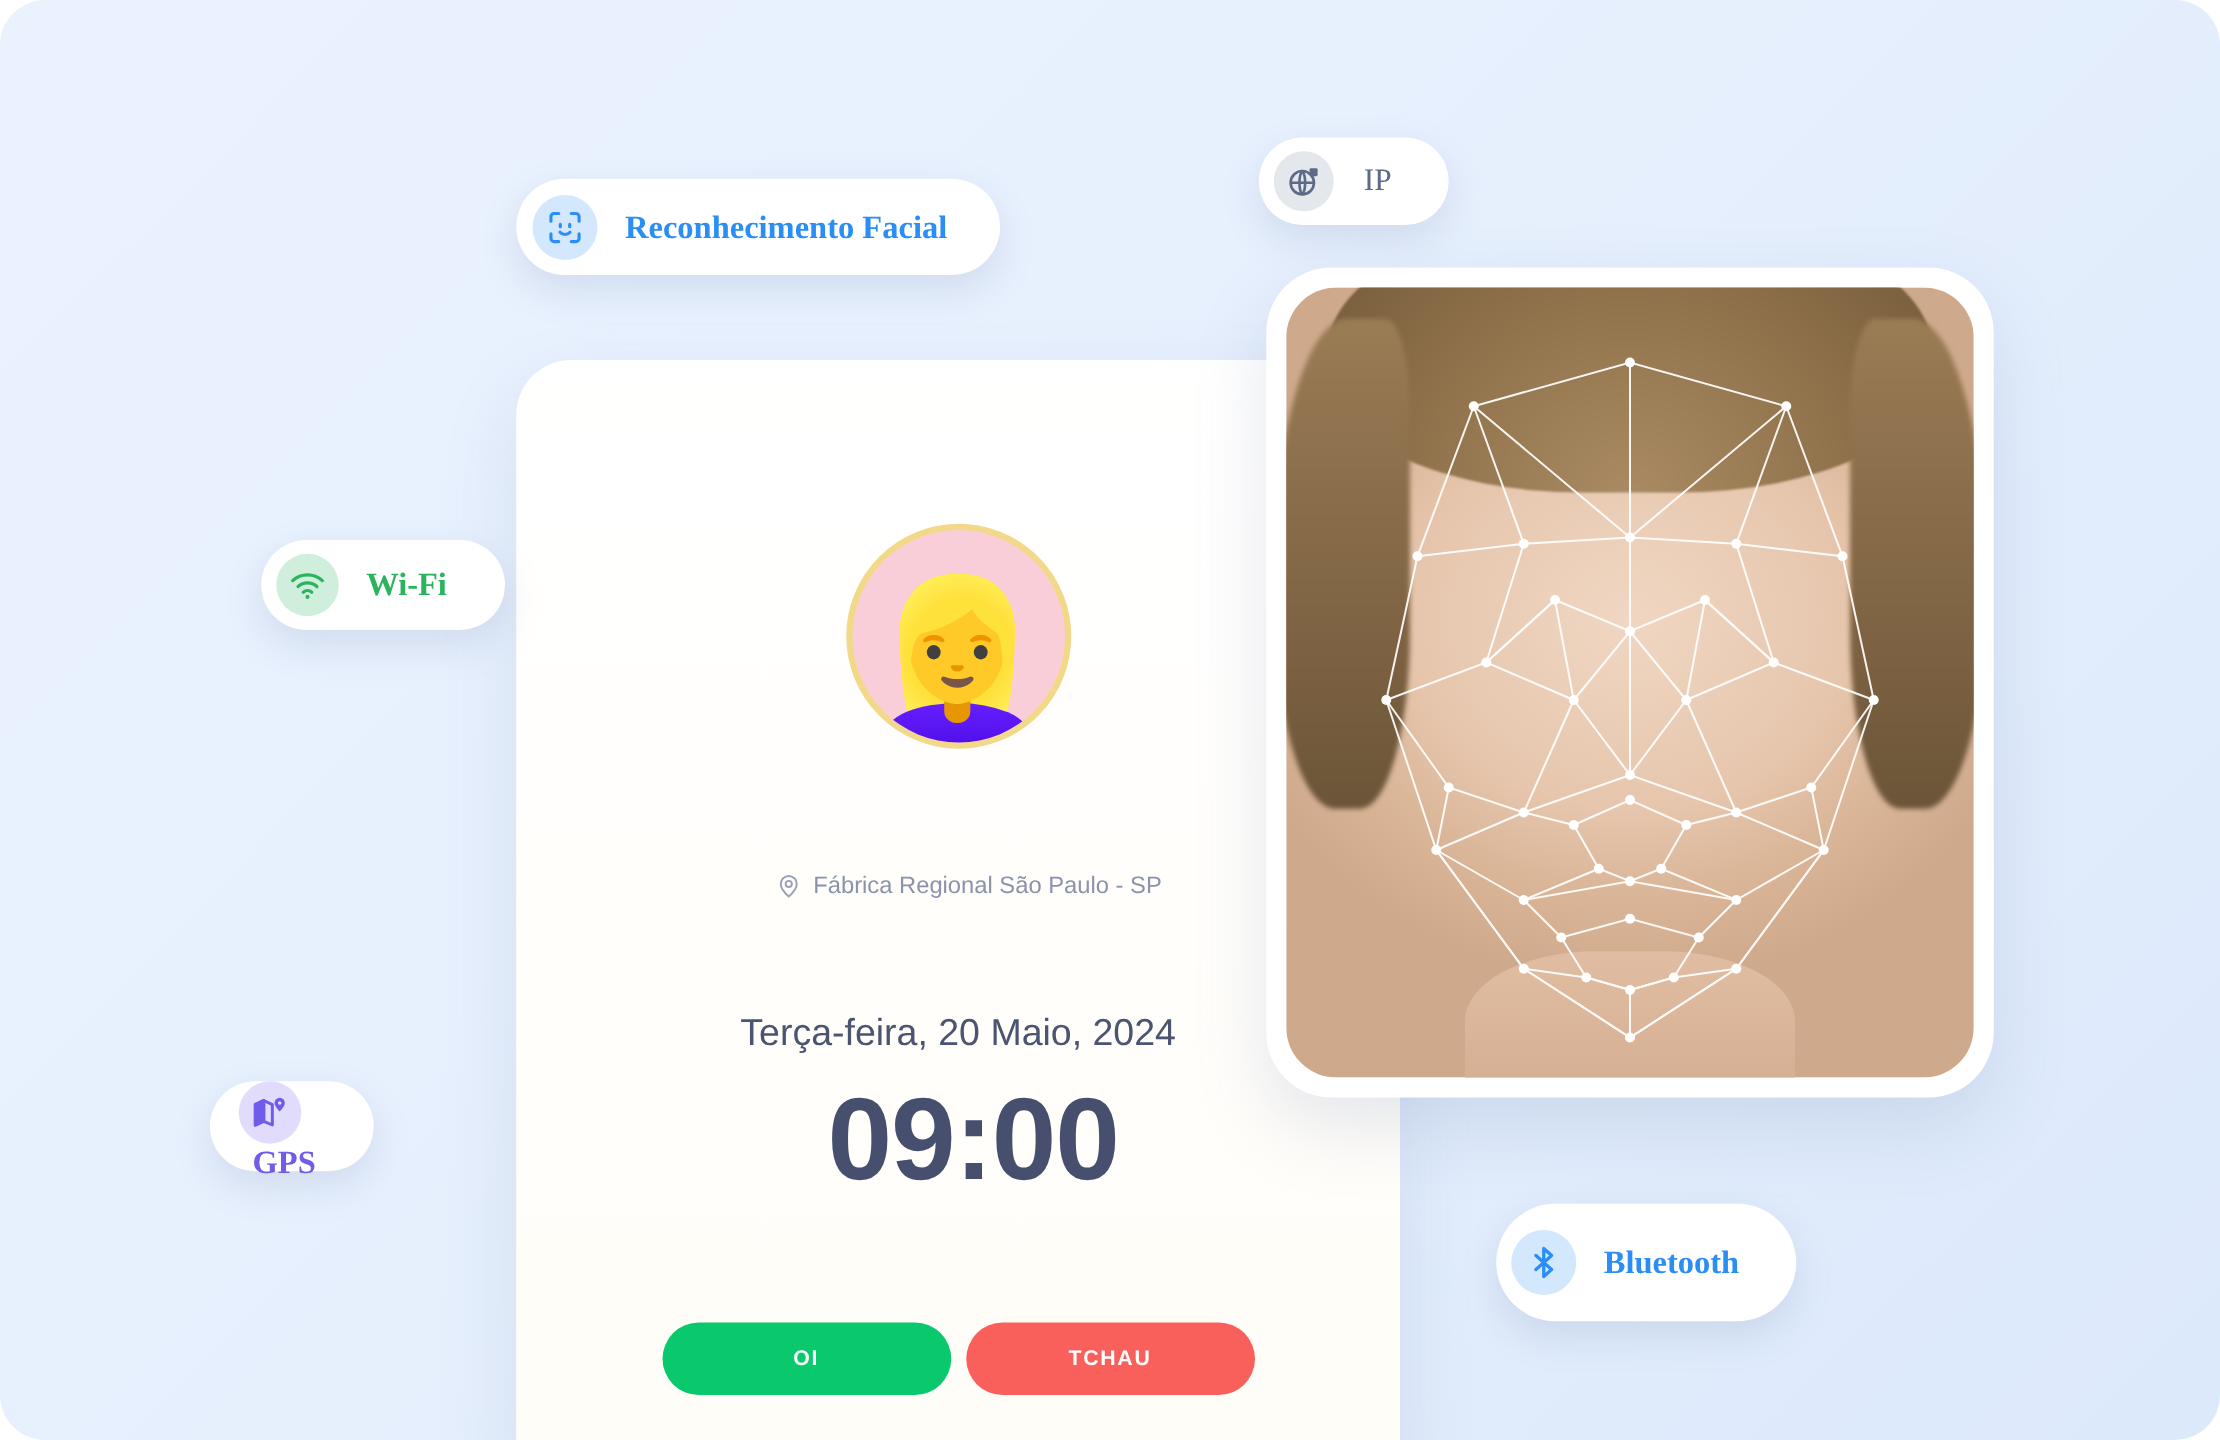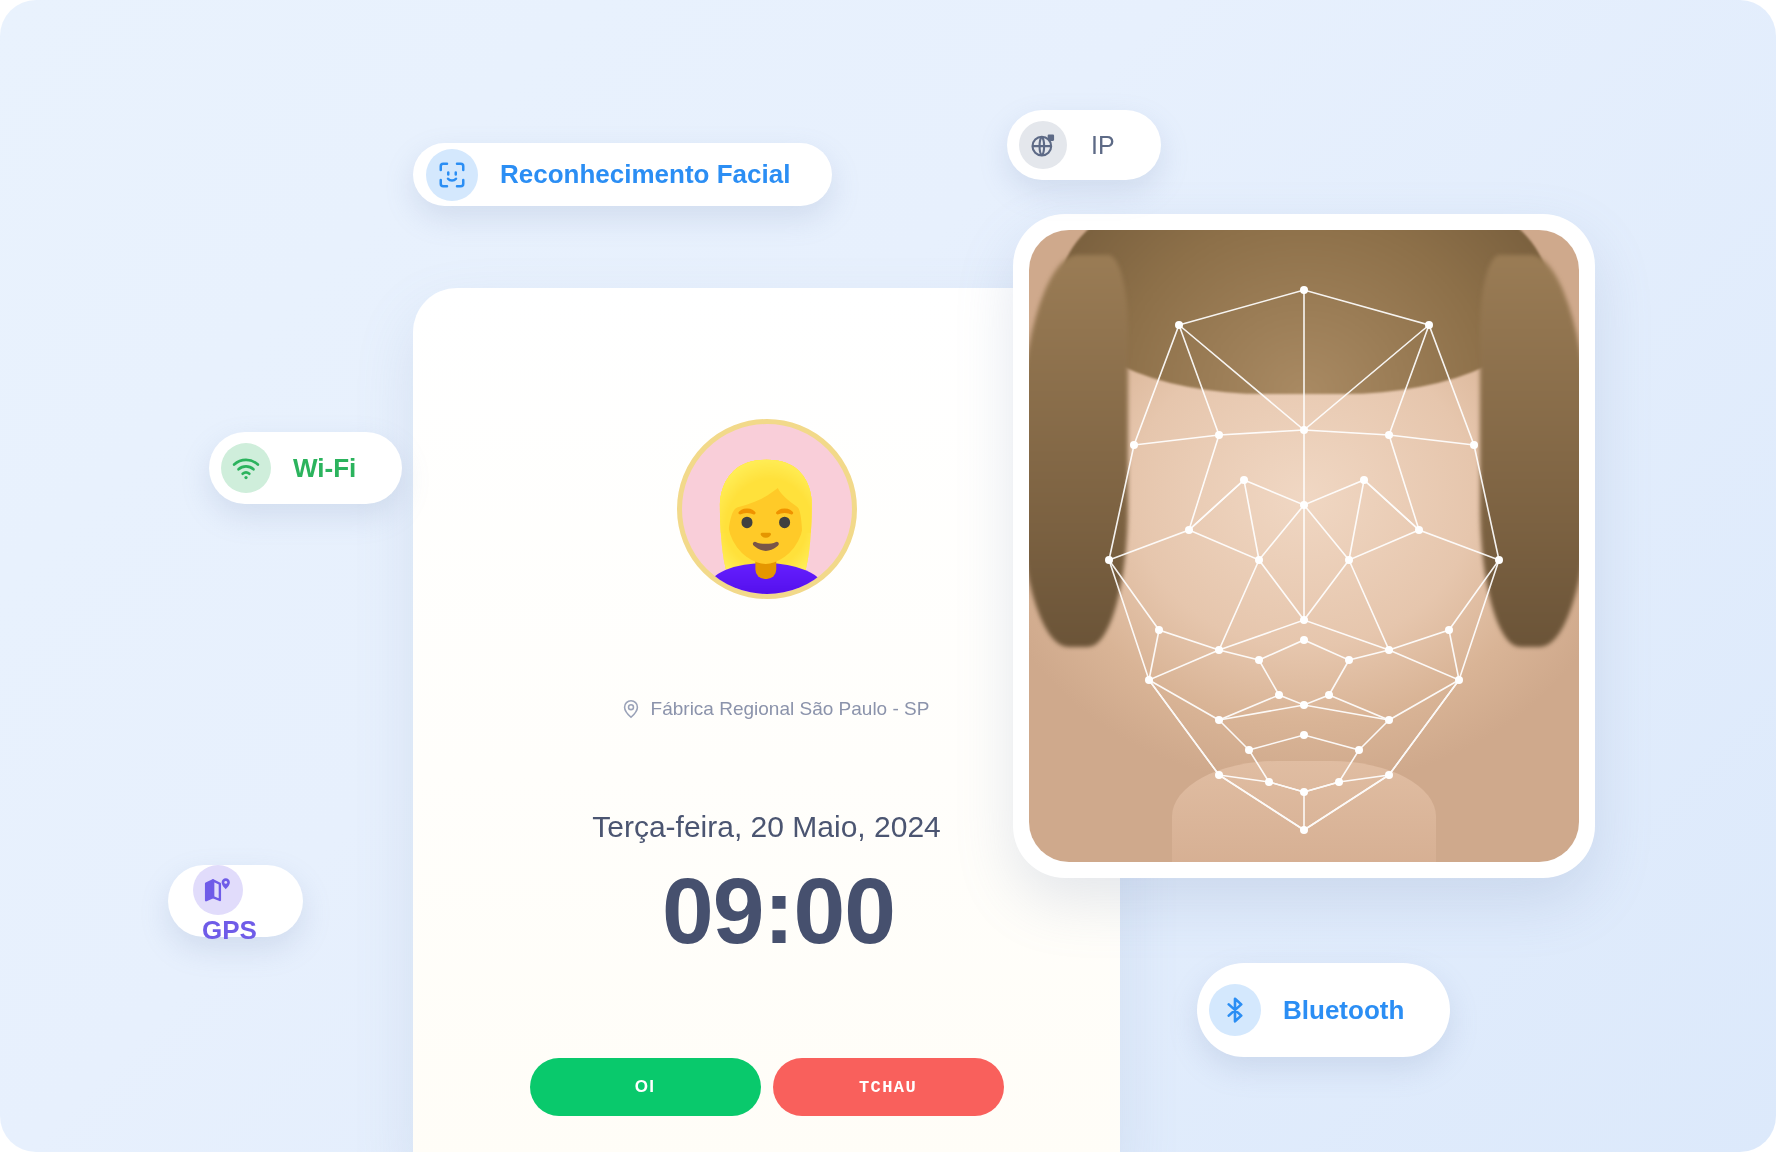--- a/index.html
+++ b/index.html
@@ -66,21 +66,21 @@
   .btn-row {
     position:absolute; bottom:52px; left:0; width:100%;
     display:flex; justify-content:center; gap:12px;
   }
   .pill-btn {
     width:231px; height:58px; border:none; border-radius:29px;
     color:#fff; font-size:17px; font-weight:700; letter-spacing:1.4px;
     cursor:pointer; font-family:inherit;
   }
   .btn-hello { background:#09c96c; }
-  .btn-bye   { background:#f9605c;font-family:Liberation Mono, monospace; }
+  .btn-bye   { background:#f9605c; }
 
   
   #face-panel {
     position:absolute; left:1013px; top:214px;
     width:582px; height:664px;
     background:#ffffff;
     border-radius:52px;
     padding:16px;
     box-shadow:0 24px 58px rgba(120,140,180,.20);
   }
@@ -118,25 +118,25 @@
     background:#ffffff;
     border-radius:999px;
     box-shadow:0 12px 30px rgba(120,140,180,.20);
     cursor:pointer;
   }
   .status-pill .pill-icon {
     border-radius:50%;
     display:flex; align-items:center; justify-content:center;
     flex:none;
   }
-  .status-pill .pill-label { font-weight:700; white-space:nowrap; }
+  .status-pill .pill-label { font-weight:700; white-space:nowrap;font-family:Liberation Serif, serif; }
 
   
   #pill-face {
-    left:413px; top:143px; height:63px;
+    left:413px; top:143px; height:77px;
     padding:0 42px 0 13px;
   }
   #pill-face .pill-icon { width:52px; height:52px; background:#d4e8fd; }
   #pill-face .pill-label { font-size:26px; color:#2b8ef4; margin-left:22px; }
 
   
   #pill-ip {
     left:1007px; top:110px; height:70px;
     padding:0 46px 0 12px;
   }

